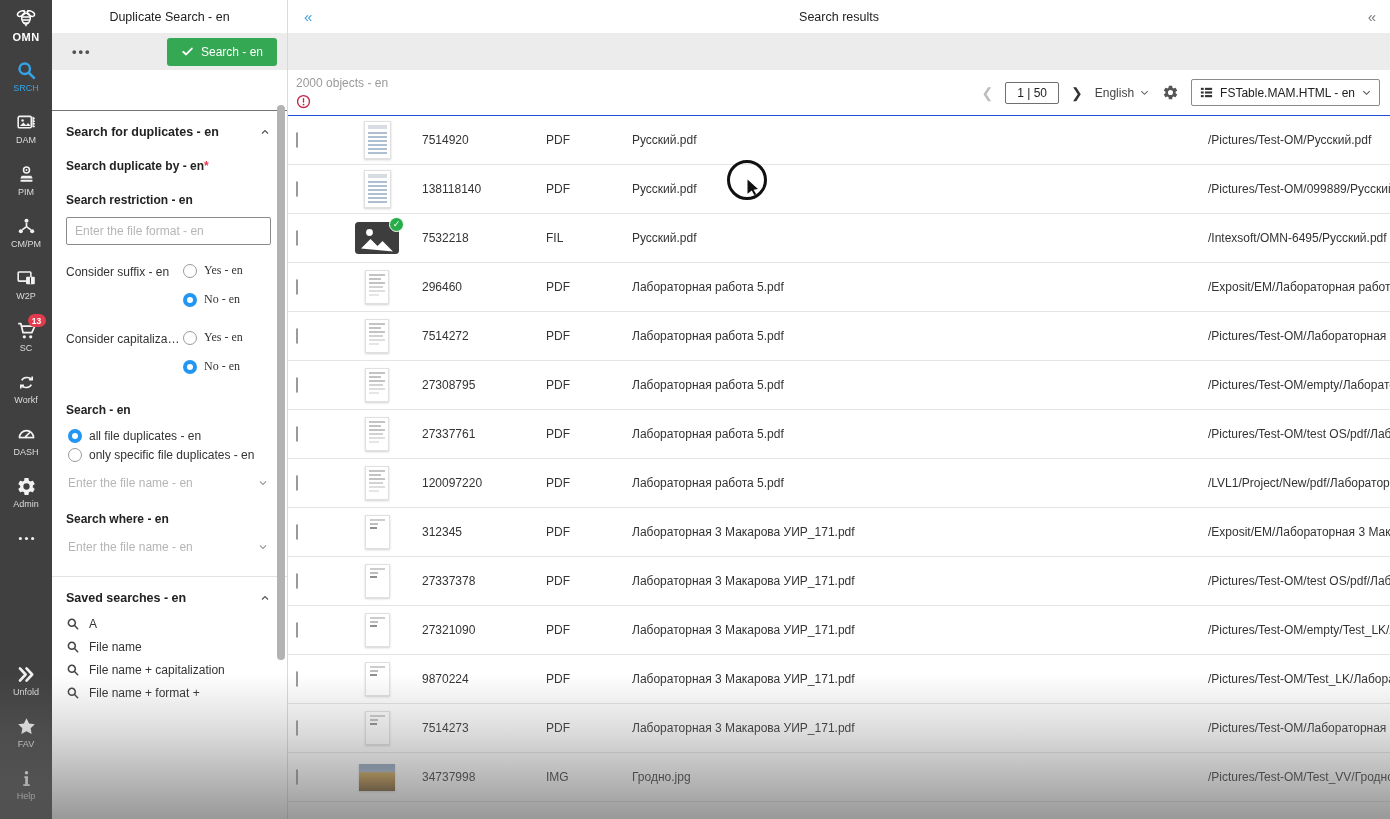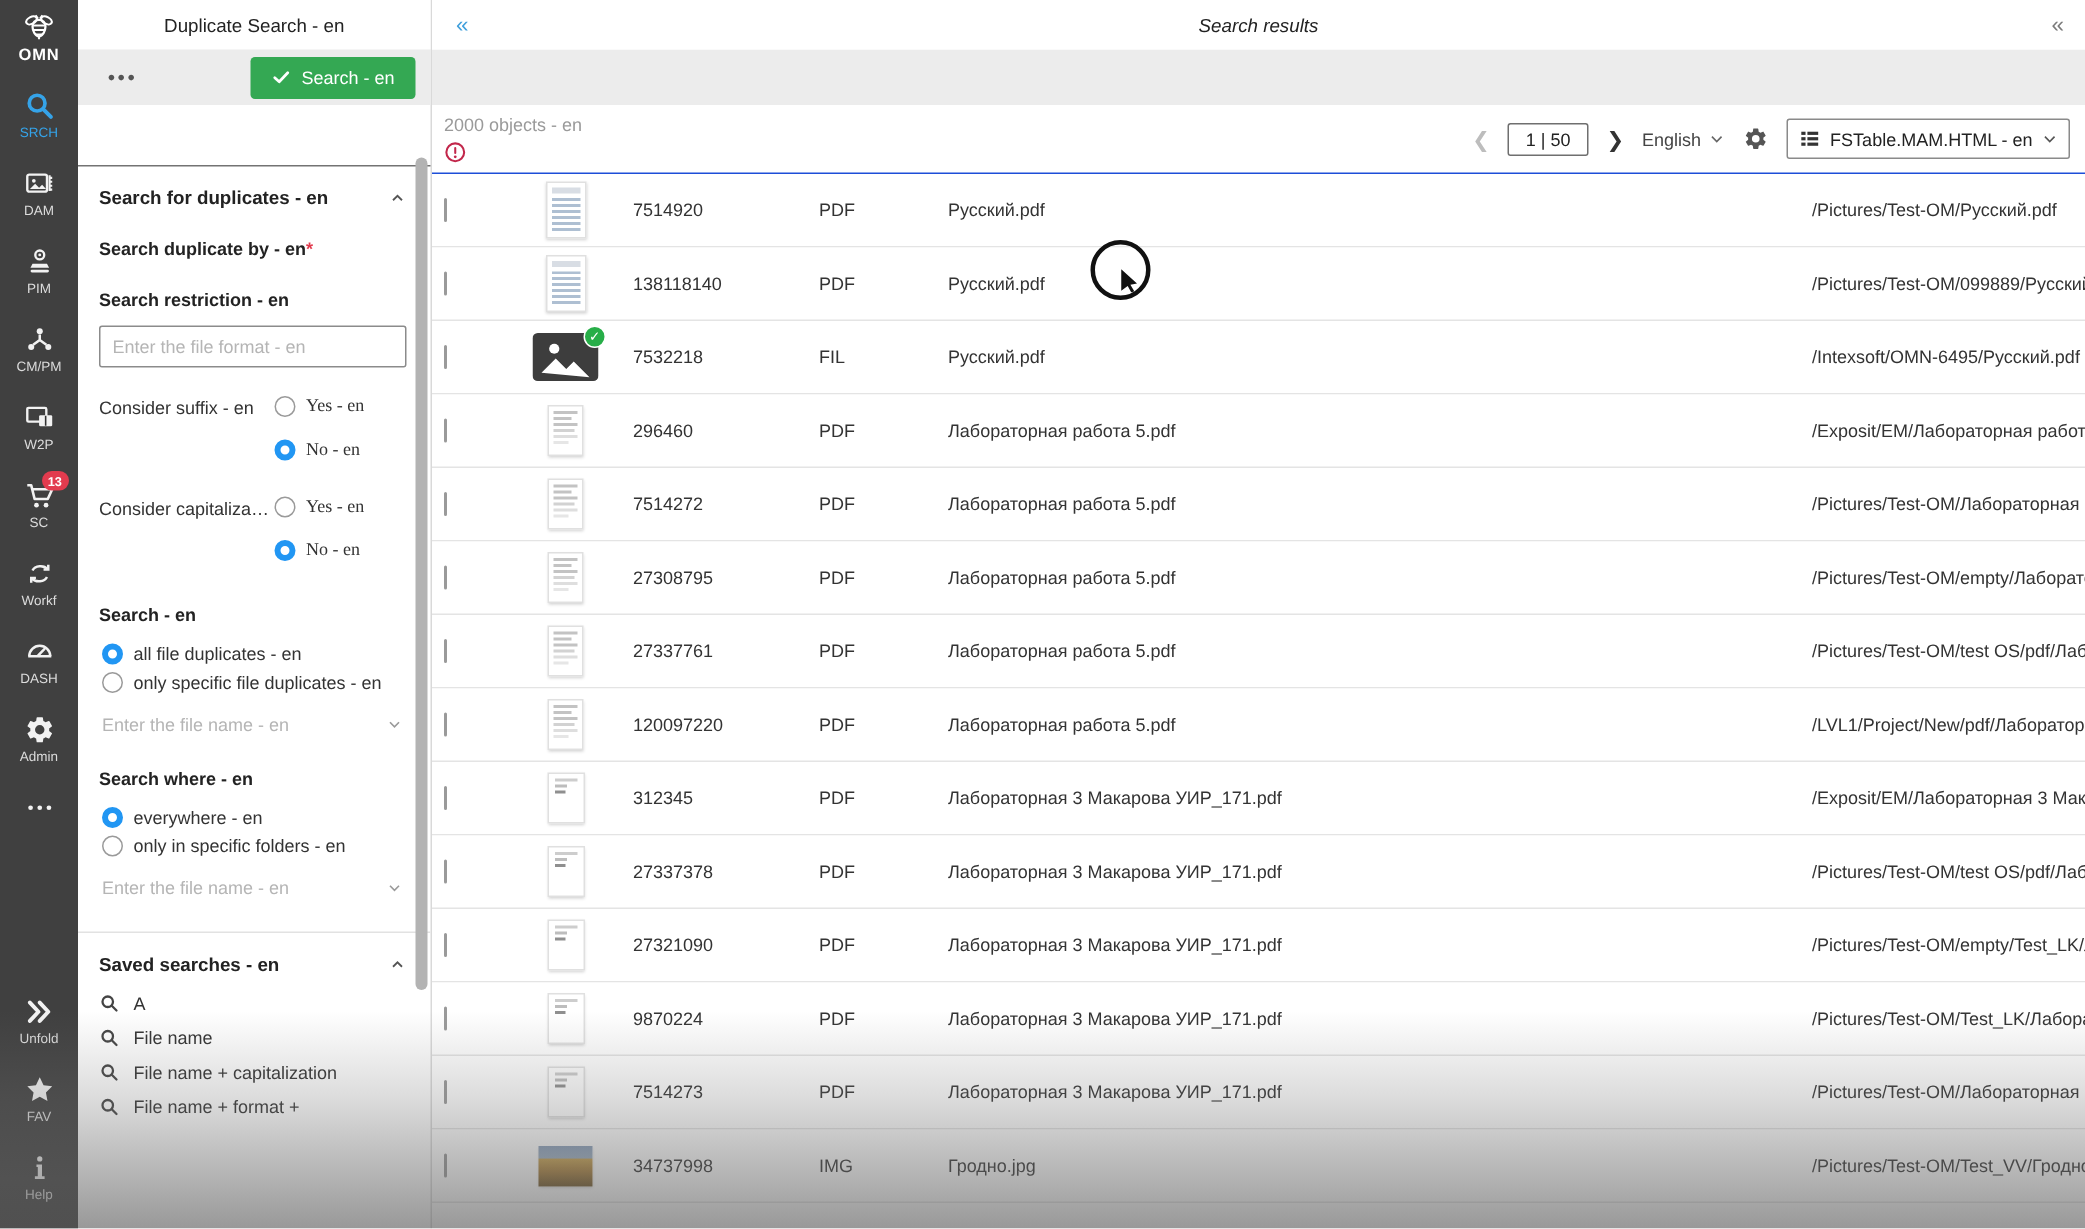--- a/index.html
+++ b/index.html
@@ -60,21 +60,21 @@
   .saved-list{margin-top:12px;}
   .saved-item{display:flex;align-items:center;gap:9px;margin-bottom:9px;color:#333;cursor:pointer;}
   .saved-item svg{width:14px;height:14px;color:#444;}
   .panel-scrollbar{position:absolute;right:2px;top:105px;width:8px;height:555px;background:#b3b3b3;border-radius:4px;z-index:6;}
 
   
   .main{flex:1;display:flex;flex-direction:column;min-width:0;position:relative;}
   .main-header{height:33px;display:flex;align-items:center;position:relative;background:#fff;}
   .collapse-left{color:#41a0dc;font-size:15px;margin-left:16px;cursor:pointer;}
   .collapse-right{color:#7a7a7a;font-size:15px;margin-left:auto;margin-right:14px;cursor:pointer;}
-  .main-title{position:absolute;left:0;right:0;text-align:center;font-size:12.5px;color:#222;pointer-events:none;font-style:italic;}
+  .main-title{position:absolute;left:0;right:0;text-align:center;font-size:12.5px;color:#222;pointer-events:none;}
   .main-toolbar{height:37px;background:#ececec;}
   .meta-row{height:45px;border-bottom:1px solid #1d4ed8;position:relative;background:#fff;}
   .obj-count{position:absolute;left:8px;top:6px;color:#9a9a9a;}
   .warn-icon{position:absolute;left:8px;top:24px;width:15px;height:15px;color:#c2274b;cursor:pointer;}
   .warn-icon svg{width:15px;height:15px;}
   .pager{position:absolute;right:10px;top:0;height:45px;display:flex;align-items:center;gap:12px;color:#444;}
   .pg-prev{color:#bdbdbd;font-size:14px;cursor:default;}
   .pg-next{color:#333;font-size:14px;cursor:pointer;}
   .pg-box{border:1px solid #6f6f6f;border-radius:2px;padding:3px 11px;color:#222;cursor:text;}
   .lang-sel{display:flex;align-items:center;gap:5px;cursor:pointer;color:#444;}
@@ -356,30 +356,20 @@
     <div class="combo">
       <span>Enter the file name - en</span>
       <span class="chev">
         <svg viewBox="0 0 24 24">
             <path d="M6 9l6 6 6-6" fill="none" stroke="currentColor" stroke-width="2.2"></path>
           </svg>
       </span>
     </div>
 
     <div class="fld-label" style="margin-top:18px;">Search where - en</div>
-    <div id="where-opts" style="margin-top:12px;">
-        <div class="opt-row">
-    <span class="ctrl radio checked"></span>
-    <span class="opt-label">everywhere - en</span>
-  </div>
-        <div class="opt-row">
-    <span class="ctrl radio"></span>
-    <span class="opt-label">only in specific folders - en</span>
-  </div>
-      </div>
 
     <div class="combo">
       <span>Enter the file name - en</span>
       <span class="chev">
         <svg viewBox="0 0 24 24">
             <path d="M6 9l6 6 6-6" fill="none" stroke="currentColor" stroke-width="2.2"></path>
           </svg>
       </span>
     </div>
 

